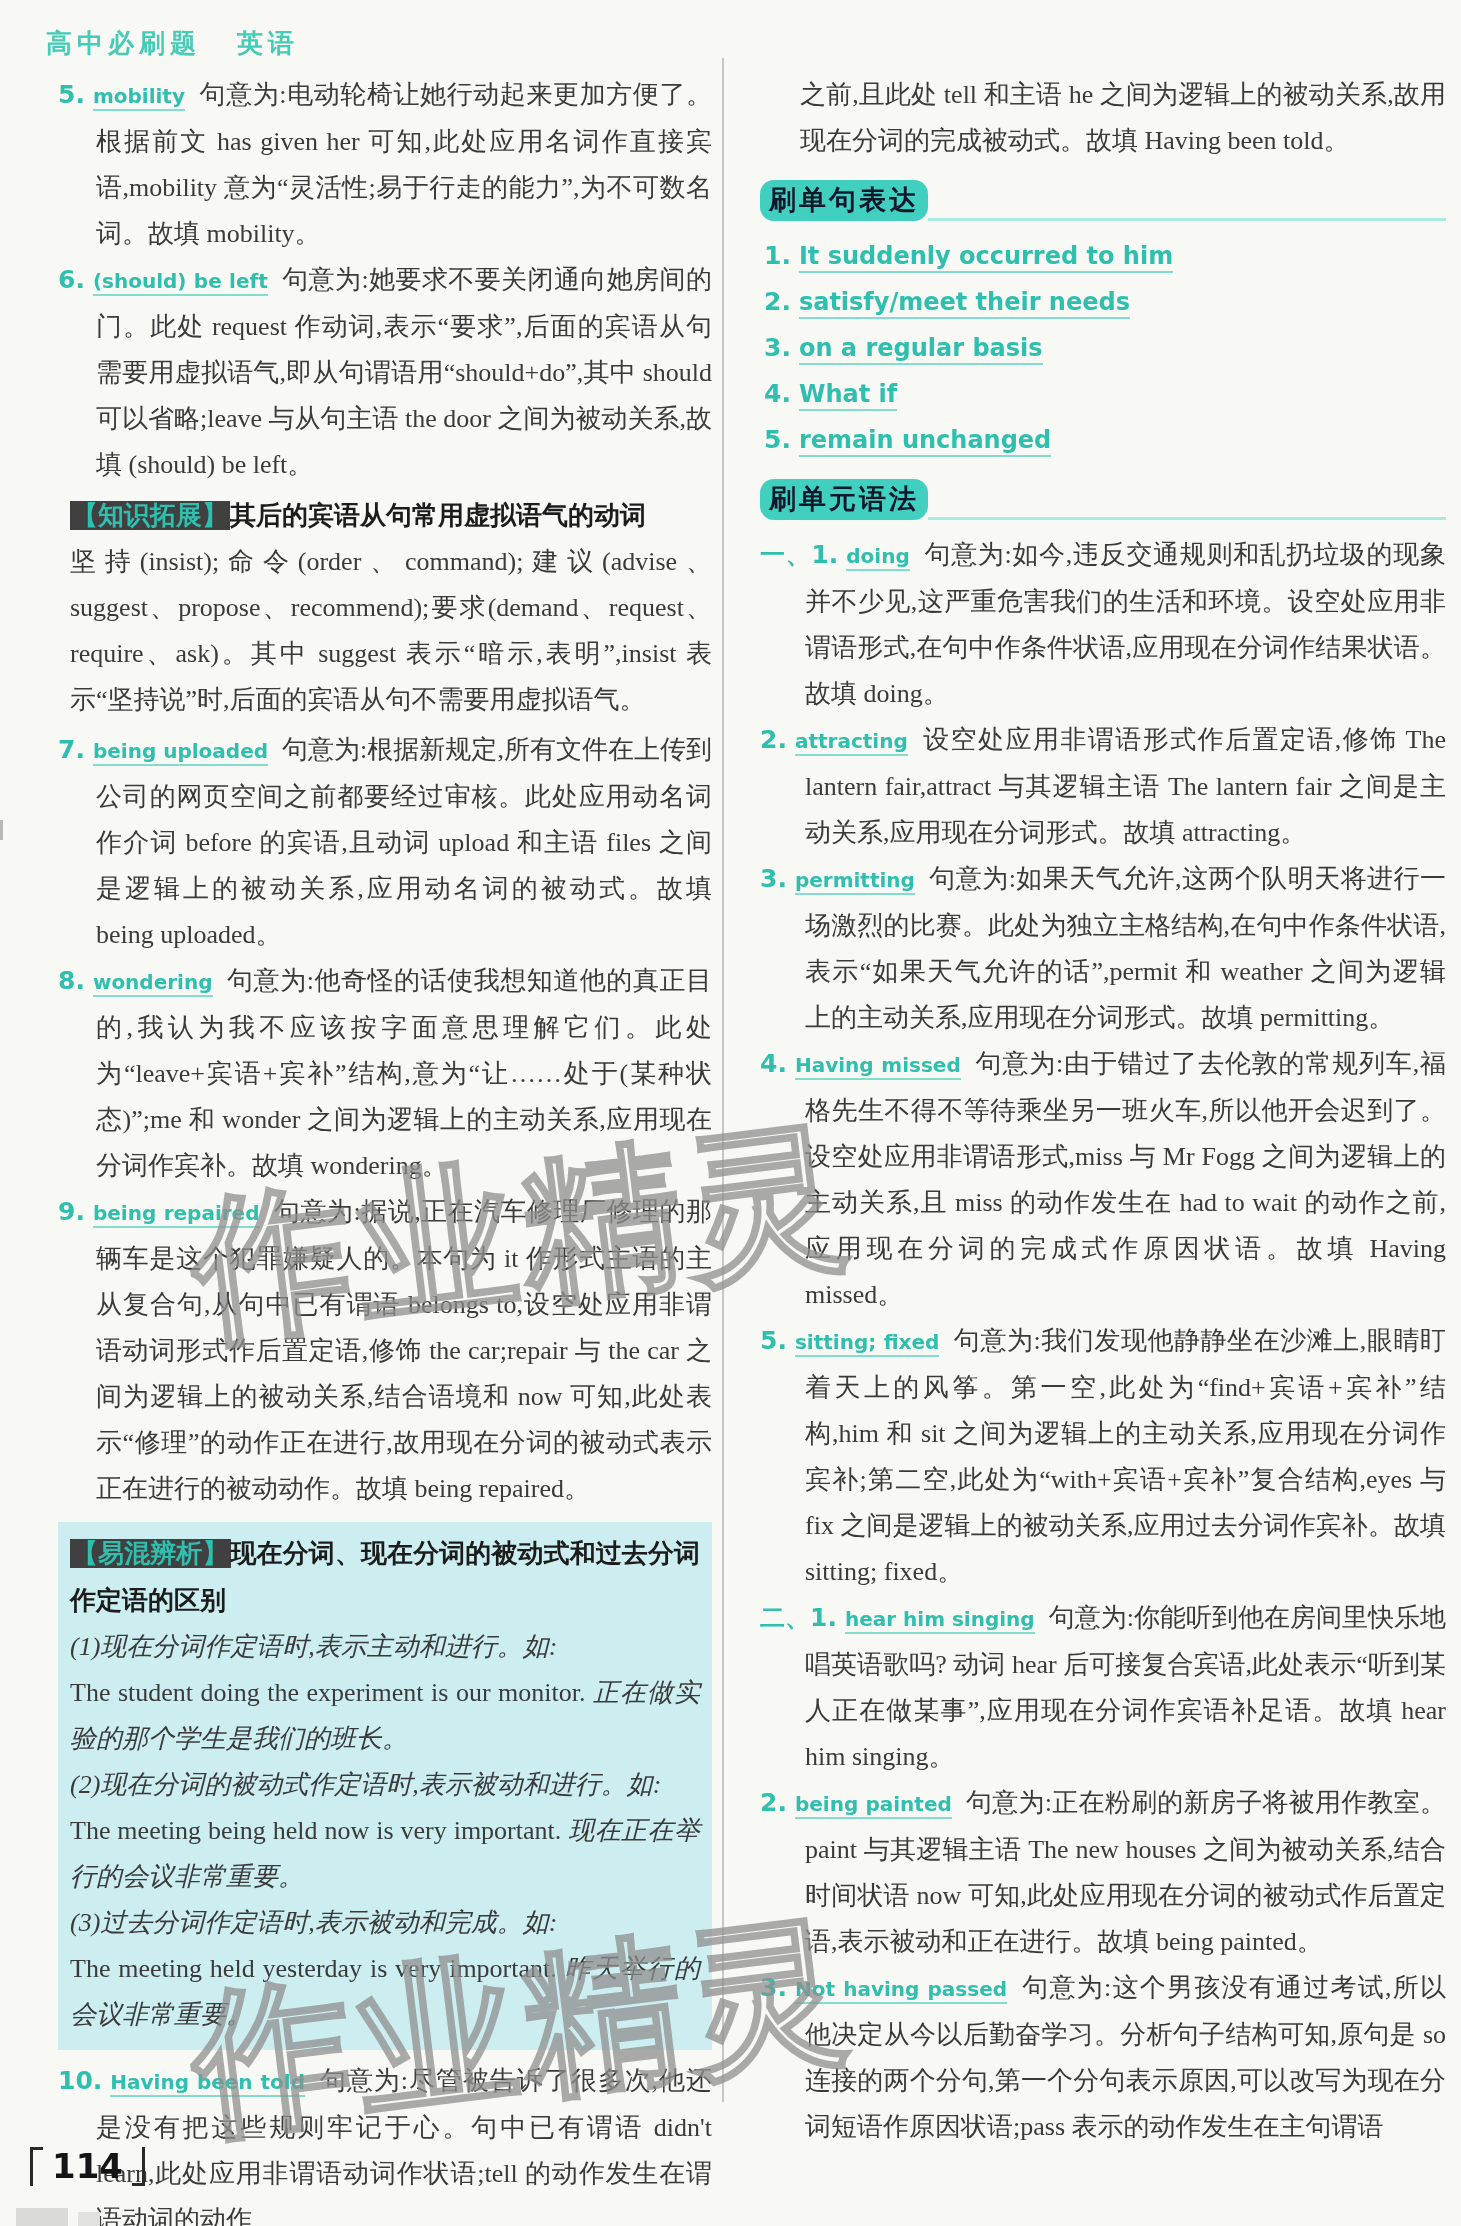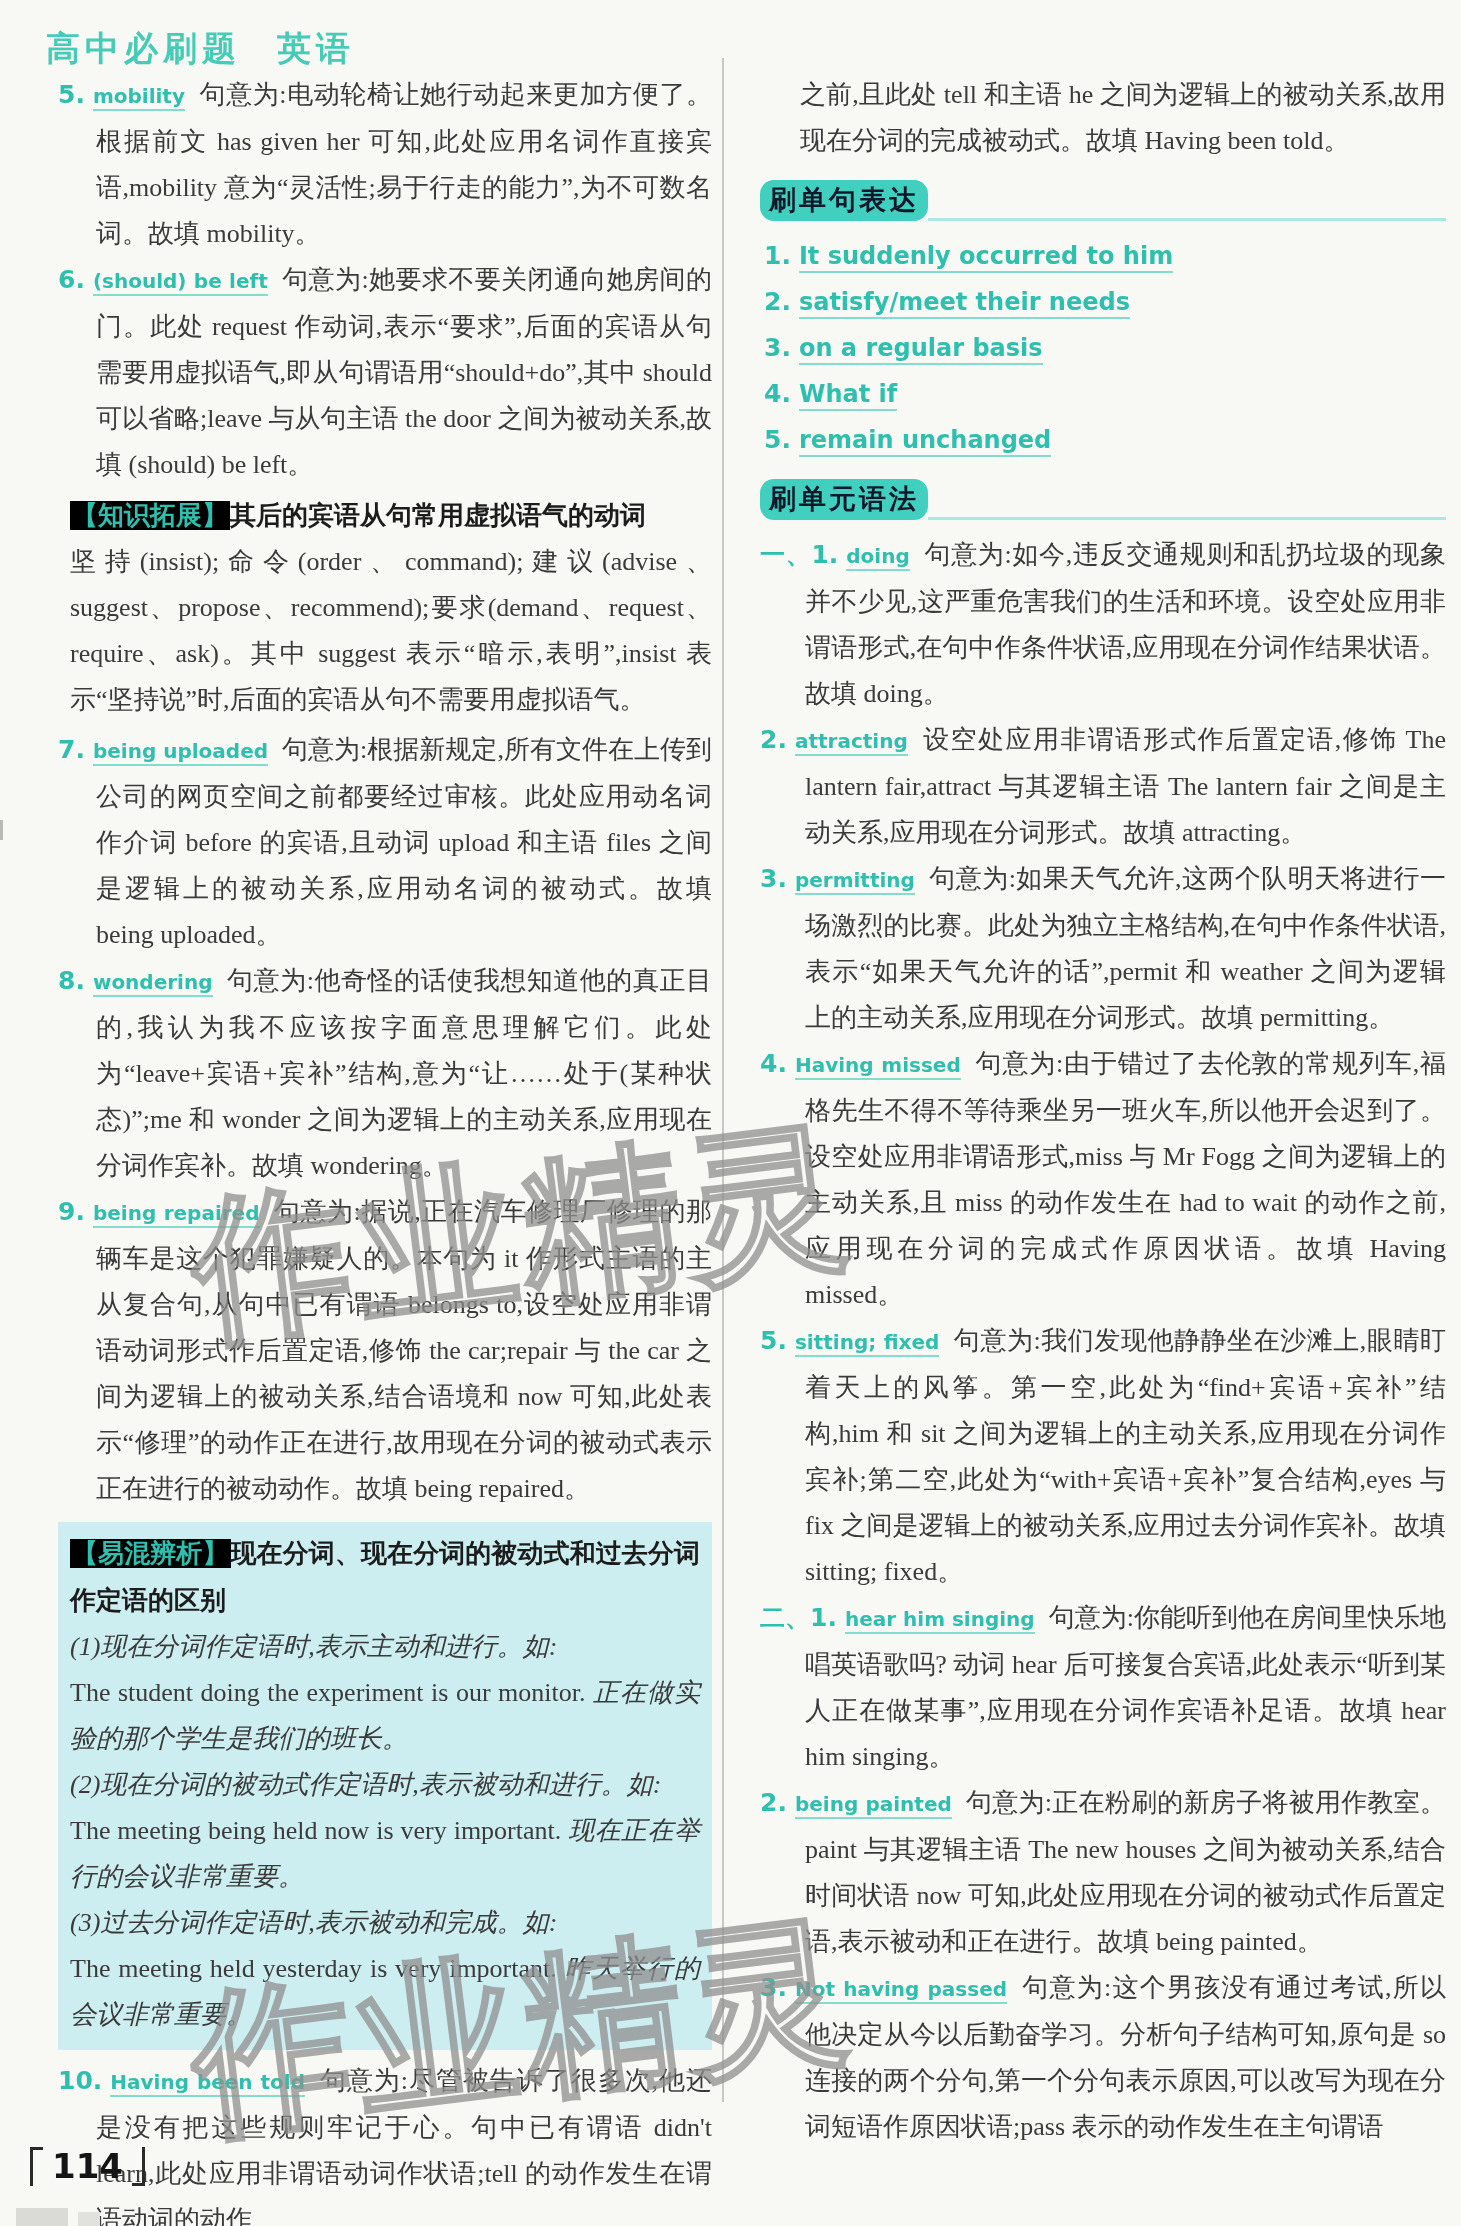--- a/index.html
+++ b/index.html
@@ -1,32 +1,32 @@
 <!DOCTYPE html>
 <html><head>
 <meta charset="utf-8">
 <style>
   html,body{margin:0;padding:0;background:#e8e8e6;}
   .page{position:relative;width:1461px;height:2226px;background:#f8f8f4;overflow:hidden;
         font-family:"Liberation Serif","DejaVu Serif",serif;color:#3a3a3a;}
   .book-header{position:absolute;left:46px;top:26px;font-family:"DejaVu Sans","Liberation Sans",sans-serif;
-        font-weight:bold;font-size:34px;color:#46cbb6;letter-spacing:5px;}
+        font-weight:bold;font-size:26px;color:#46cbb6;letter-spacing:5px;}
   .book-header .subject{margin-left:36px;}
   .divider{position:absolute;left:722px;top:58px;height:2044px;width:0;border-left:2px solid #c7c7c3;}
   .col{position:absolute;top:72px;font-size:26px;line-height:46px;text-align:justify;}
   .col-left{left:58px;width:654px;}
   .col-right{left:760px;width:686px;}
   p{margin:0;}
   .item{padding-left:38px;text-indent:-38px;}
   .gitem{padding-left:45px;text-indent:-45px;}
   .num{color:#2fbfae;font-family:"DejaVu Sans","Liberation Sans",sans-serif;font-weight:bold;font-size:25px;}
   .ans{color:#2fbfae;font-family:"DejaVu Sans","Liberation Sans",sans-serif;font-weight:bold;font-size:20px;
        border-bottom:2px solid #83ddcf;padding-bottom:1px;margin:0 14px 0 8px;white-space:nowrap;}
   .kbox{margin:4px 0 4px 12px;}
-  .kbox-label{color:#2fbfae;font-weight:bold;background:#000000;padding:0 2px;}
+  .kbox-label{color:#2fbfae;font-weight:bold;background:#404040;padding:0 2px;}
   .box-title{font-family:"DejaVu Sans","Liberation Sans",sans-serif;font-weight:bold;color:#1c1c1c;}
   .abox{background:#cdeef1;margin:10px 0 8px 0;padding:8px 12px 12px 12px;}
   .abox .intro{font-style:italic;}
   .abox .zh{font-style:italic;}
   .cont{padding-left:40px;}
   .sec{display:flex;align-items:flex-end;margin:16px 0 12px 0;}
   .sec-box{background:#41d0c0;color:#0f172a;font-family:"DejaVu Sans","Liberation Sans",sans-serif;
        font-weight:bold;font-size:27px;line-height:38px;padding:1px 9px 2px 9px;letter-spacing:3px;border-radius:14px;}
   .sec-line{flex:1;border-bottom:3px solid #a9e9e0;}
   .expr{padding-left:4px;}

